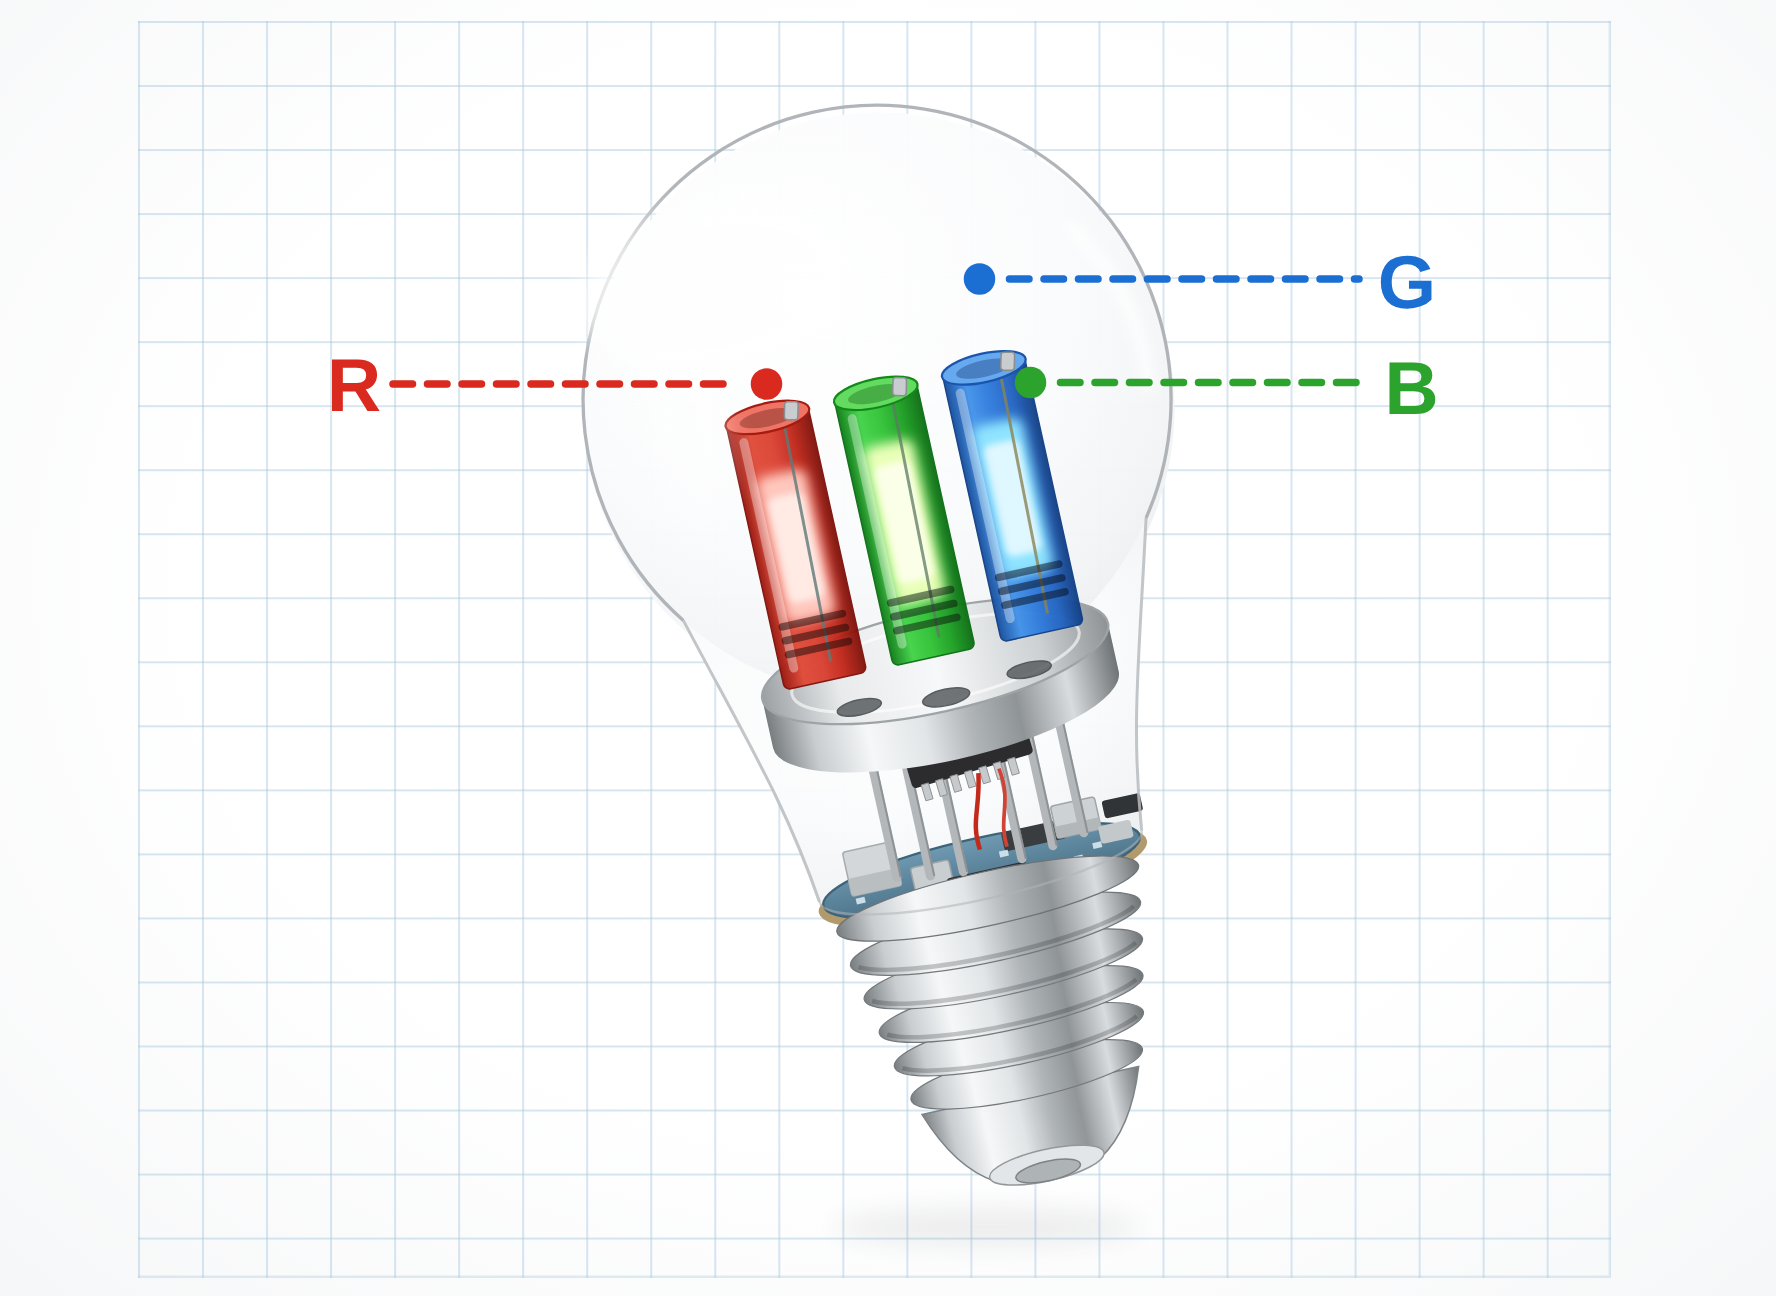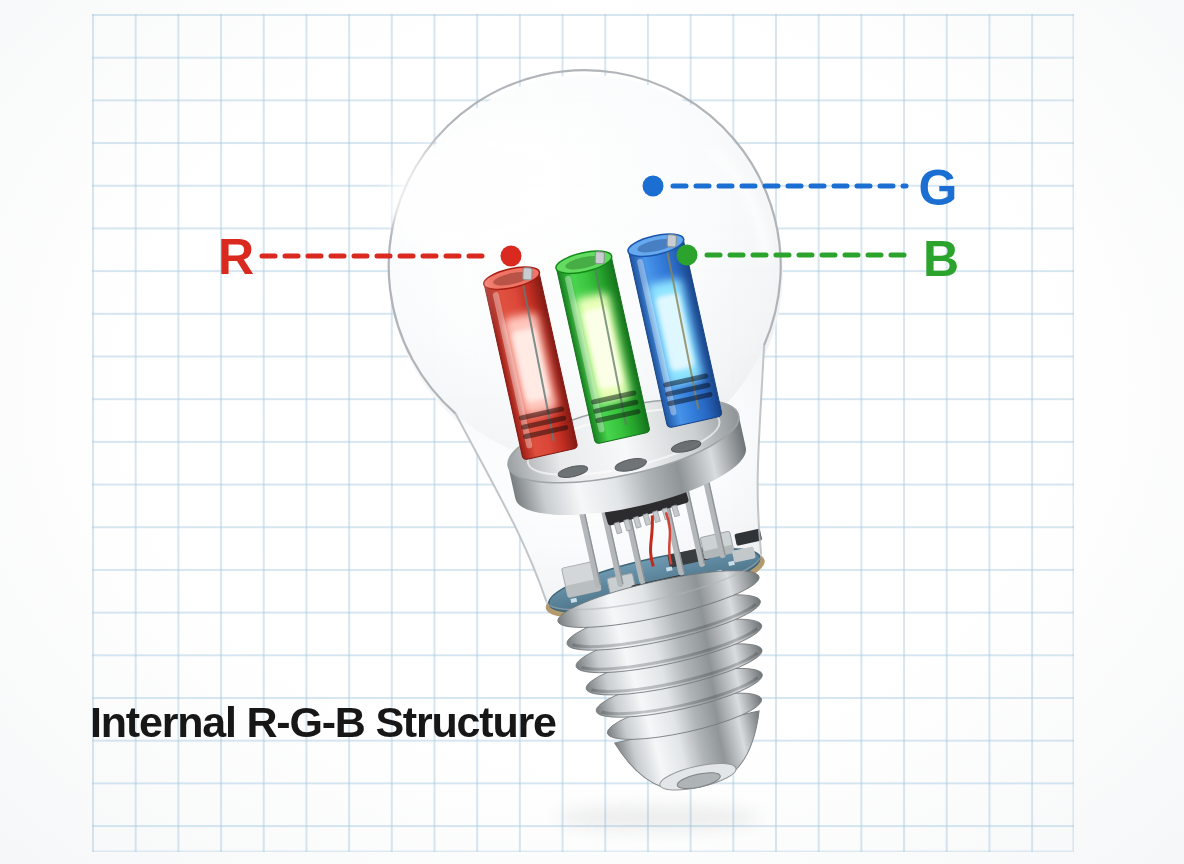--- a/index.html
+++ b/index.html
@@ -270,14 +270,13 @@
     <text class="anno" x="938" y="205" text-anchor="middle" fill="#1c6fd2">G</text>
   </g>
 
   <g>
     <circle cx="687" cy="255" r="10.5" fill="#2ca32d"></circle>
     <line x1="707" y1="255" x2="906" y2="255" stroke-width="5" stroke-dasharray="13 10" stroke-linecap="round" stroke="#2ca32d"></line>
     <text class="anno" x="941" y="276" text-anchor="middle" fill="#2ca32d">B</text>
   </g>
 </svg>
 
-<div class="title">Internal R-G-B Structure</div>
 </div>
 
 </body></html>

